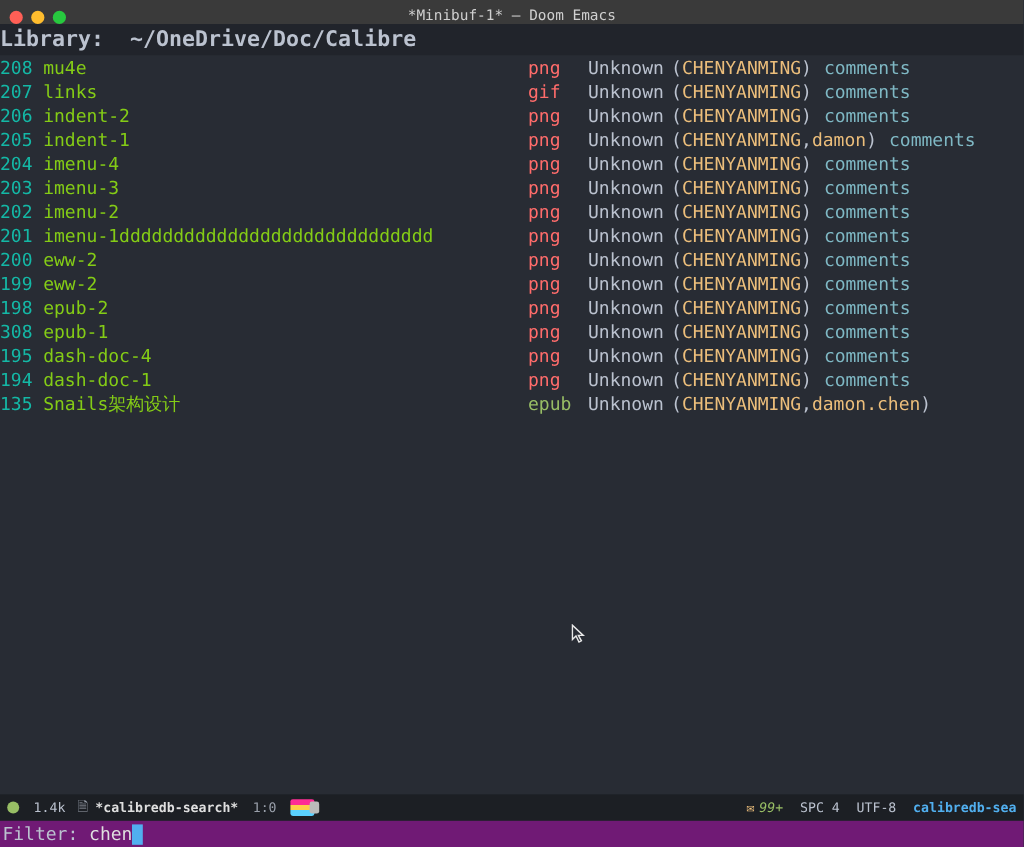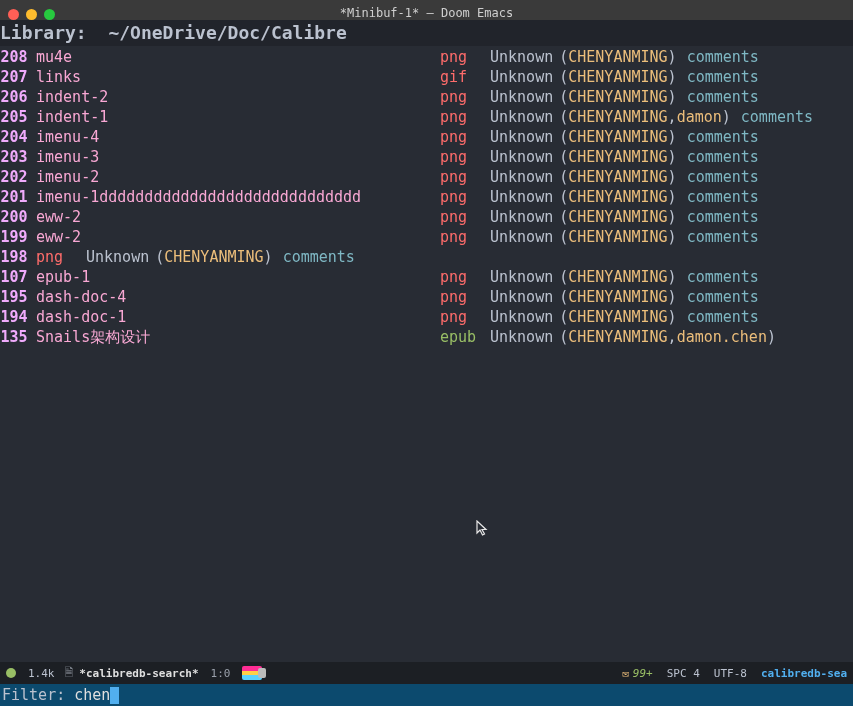--- a/index.html
+++ b/index.html
@@ -48,23 +48,23 @@
 
   .listing {
     padding-top: 1px;
     line-height: 20px;
     font-size: 15px;
   }
   .row {
     display: flex;
     white-space: pre;
   }
-  .col-id     { width: 28px; text-align: center; color: #f0abfc; font-weight: bold; }
+  .col-id     { width: 28px; text-align: left; color: #14b8a6; }
   .gap1       { width: 8px; }
-  .col-title  { flex: 0 0 404px; color: #f9a8d4; overflow: hidden; }
+  .col-title  { flex: 0 0 404px; color: #84cc16; overflow: hidden; }
   .col-fmt    { width: 36px; text-align: left; }
   .gap2       { width: 14px; }
   .col-unk    { color: #bbc2cf; }
   .gap3       { width: 6px; }
   .paren      { color: #bbc2cf; }
   .author     { color: #ecbe7b; }
   .comma      { color: #bbc2cf; }
   .comments   { color: #7fb8c4; margin-left: 10px; }
 
   .fmt-png  { color: #ff6c6b; }
@@ -121,21 +121,21 @@
   .ml-mail { color: #ecbe7b; margin-right: 4px; }
   .ml-mailn{ color: #98be65; font-style: italic; margin-right: 14px; }
   .ml-spc  { color: #bbc2cf; margin-right: 14px; }
   .ml-enc  { color: #bbc2cf; margin-right: 14px; }
   .ml-mode { color: #51afef; font-weight: bold; }
 
   .minibuf {
     position: absolute;
     left:0; right:0; bottom:0;
     height: 22px;
-    background: #0c4a6e;
+    background: #701a75;
     display: flex;
     align-items: center;
     font-size: 15px;
     padding-left: 2px;
   }
   .mb-prompt { color: #bbc2cf; white-space: pre; }
   .mb-input  { color: #dfdfdf; }
   .mb-cursor {
     width: 9px; height: 17px;
     background: #51afef;
@@ -162,22 +162,22 @@
       <div class="row"><span class="col-id">208</span><span class="gap1"></span><span class="col-title">mu4e</span><span class="col-fmt fmt-png">png</span><span class="gap2"></span><span class="col-unk">Unknown</span><span class="gap3"></span><span class="paren">(</span><span class="author">CHENYANMING</span><span class="paren">)</span><span class="comments">comments</span></div>
       <div class="row"><span class="col-id">207</span><span class="gap1"></span><span class="col-title">links</span><span class="col-fmt fmt-gif">gif</span><span class="gap2"></span><span class="col-unk">Unknown</span><span class="gap3"></span><span class="paren">(</span><span class="author">CHENYANMING</span><span class="paren">)</span><span class="comments">comments</span></div>
       <div class="row"><span class="col-id">206</span><span class="gap1"></span><span class="col-title">indent-2</span><span class="col-fmt fmt-png">png</span><span class="gap2"></span><span class="col-unk">Unknown</span><span class="gap3"></span><span class="paren">(</span><span class="author">CHENYANMING</span><span class="paren">)</span><span class="comments">comments</span></div>
       <div class="row"><span class="col-id">205</span><span class="gap1"></span><span class="col-title">indent-1</span><span class="col-fmt fmt-png">png</span><span class="gap2"></span><span class="col-unk">Unknown</span><span class="gap3"></span><span class="paren">(</span><span class="author">CHENYANMING</span><span class="comma">,</span><span class="author">damon</span><span class="paren">)</span><span class="comments">comments</span></div>
       <div class="row"><span class="col-id">204</span><span class="gap1"></span><span class="col-title">imenu-4</span><span class="col-fmt fmt-png">png</span><span class="gap2"></span><span class="col-unk">Unknown</span><span class="gap3"></span><span class="paren">(</span><span class="author">CHENYANMING</span><span class="paren">)</span><span class="comments">comments</span></div>
       <div class="row"><span class="col-id">203</span><span class="gap1"></span><span class="col-title">imenu-3</span><span class="col-fmt fmt-png">png</span><span class="gap2"></span><span class="col-unk">Unknown</span><span class="gap3"></span><span class="paren">(</span><span class="author">CHENYANMING</span><span class="paren">)</span><span class="comments">comments</span></div>
       <div class="row"><span class="col-id">202</span><span class="gap1"></span><span class="col-title">imenu-2</span><span class="col-fmt fmt-png">png</span><span class="gap2"></span><span class="col-unk">Unknown</span><span class="gap3"></span><span class="paren">(</span><span class="author">CHENYANMING</span><span class="paren">)</span><span class="comments">comments</span></div>
       <div class="row"><span class="col-id">201</span><span class="gap1"></span><span class="col-title">imenu-1ddddddddddddddddddddddddddddd</span><span class="col-fmt fmt-png">png</span><span class="gap2"></span><span class="col-unk">Unknown</span><span class="gap3"></span><span class="paren">(</span><span class="author">CHENYANMING</span><span class="paren">)</span><span class="comments">comments</span></div>
       <div class="row"><span class="col-id">200</span><span class="gap1"></span><span class="col-title">eww-2</span><span class="col-fmt fmt-png">png</span><span class="gap2"></span><span class="col-unk">Unknown</span><span class="gap3"></span><span class="paren">(</span><span class="author">CHENYANMING</span><span class="paren">)</span><span class="comments">comments</span></div>
       <div class="row"><span class="col-id">199</span><span class="gap1"></span><span class="col-title">eww-2</span><span class="col-fmt fmt-png">png</span><span class="gap2"></span><span class="col-unk">Unknown</span><span class="gap3"></span><span class="paren">(</span><span class="author">CHENYANMING</span><span class="paren">)</span><span class="comments">comments</span></div>
-      <div class="row"><span class="col-id">198</span><span class="gap1"></span><span class="col-fmt fmt-png">png</span><span class="gap2"></span><span class="col-unk">Unknown</span><span class="gap3"></span><span class="paren">(</span><span class="author">CHENYANMING</span><span class="paren">)</span><span class="comments">comments</span></div>
-      <div class="row"><span class="col-id">107</span><span class="gap1"></span><span class="col-title">epub-1</span><span class="col-fmt fmt-png">png</span><span class="gap2"></span><span class="col-unk">Unknown</span><span class="gap3"></span><span class="paren">(</span><span class="author">CHENYANMING</span><span class="paren">)</span><span class="comments">comments</span></div>
+      <div class="row"><span class="col-id">198</span><span class="gap1"></span><span class="col-title">epub-2</span><span class="col-fmt fmt-png">png</span><span class="gap2"></span><span class="col-unk">Unknown</span><span class="gap3"></span><span class="paren">(</span><span class="author">CHENYANMING</span><span class="paren">)</span><span class="comments">comments</span></div>
+      <div class="row"><span class="col-id">308</span><span class="gap1"></span><span class="col-title">epub-1</span><span class="col-fmt fmt-png">png</span><span class="gap2"></span><span class="col-unk">Unknown</span><span class="gap3"></span><span class="paren">(</span><span class="author">CHENYANMING</span><span class="paren">)</span><span class="comments">comments</span></div>
       <div class="row"><span class="col-id">195</span><span class="gap1"></span><span class="col-title">dash-doc-4</span><span class="col-fmt fmt-png">png</span><span class="gap2"></span><span class="col-unk">Unknown</span><span class="gap3"></span><span class="paren">(</span><span class="author">CHENYANMING</span><span class="paren">)</span><span class="comments">comments</span></div>
       <div class="row"><span class="col-id">194</span><span class="gap1"></span><span class="col-title">dash-doc-1</span><span class="col-fmt fmt-png">png</span><span class="gap2"></span><span class="col-unk">Unknown</span><span class="gap3"></span><span class="paren">(</span><span class="author">CHENYANMING</span><span class="paren">)</span><span class="comments">comments</span></div>
       <div class="row"><span class="col-id">135</span><span class="gap1"></span><span class="col-title">Snails架构设计</span><span class="col-fmt fmt-epub">epub</span><span class="gap2"></span><span class="col-unk">Unknown</span><span class="gap3"></span><span class="paren">(</span><span class="author">CHENYANMING</span><span class="comma">,</span><span class="author">damon.chen</span><span class="paren">)</span></div>
     </div>
 </div>
 
 <span class="cursor-arrow">
   <svg width="14" height="18" viewBox="0 0 14 18">
     <path d="M1 1 L1 13 L4 10 L6.5 15 L8.5 14 L6 9.5 L10 9.5 Z" fill="none" stroke="#e8e8e8" stroke-width="1.2"></path>
   </svg>

